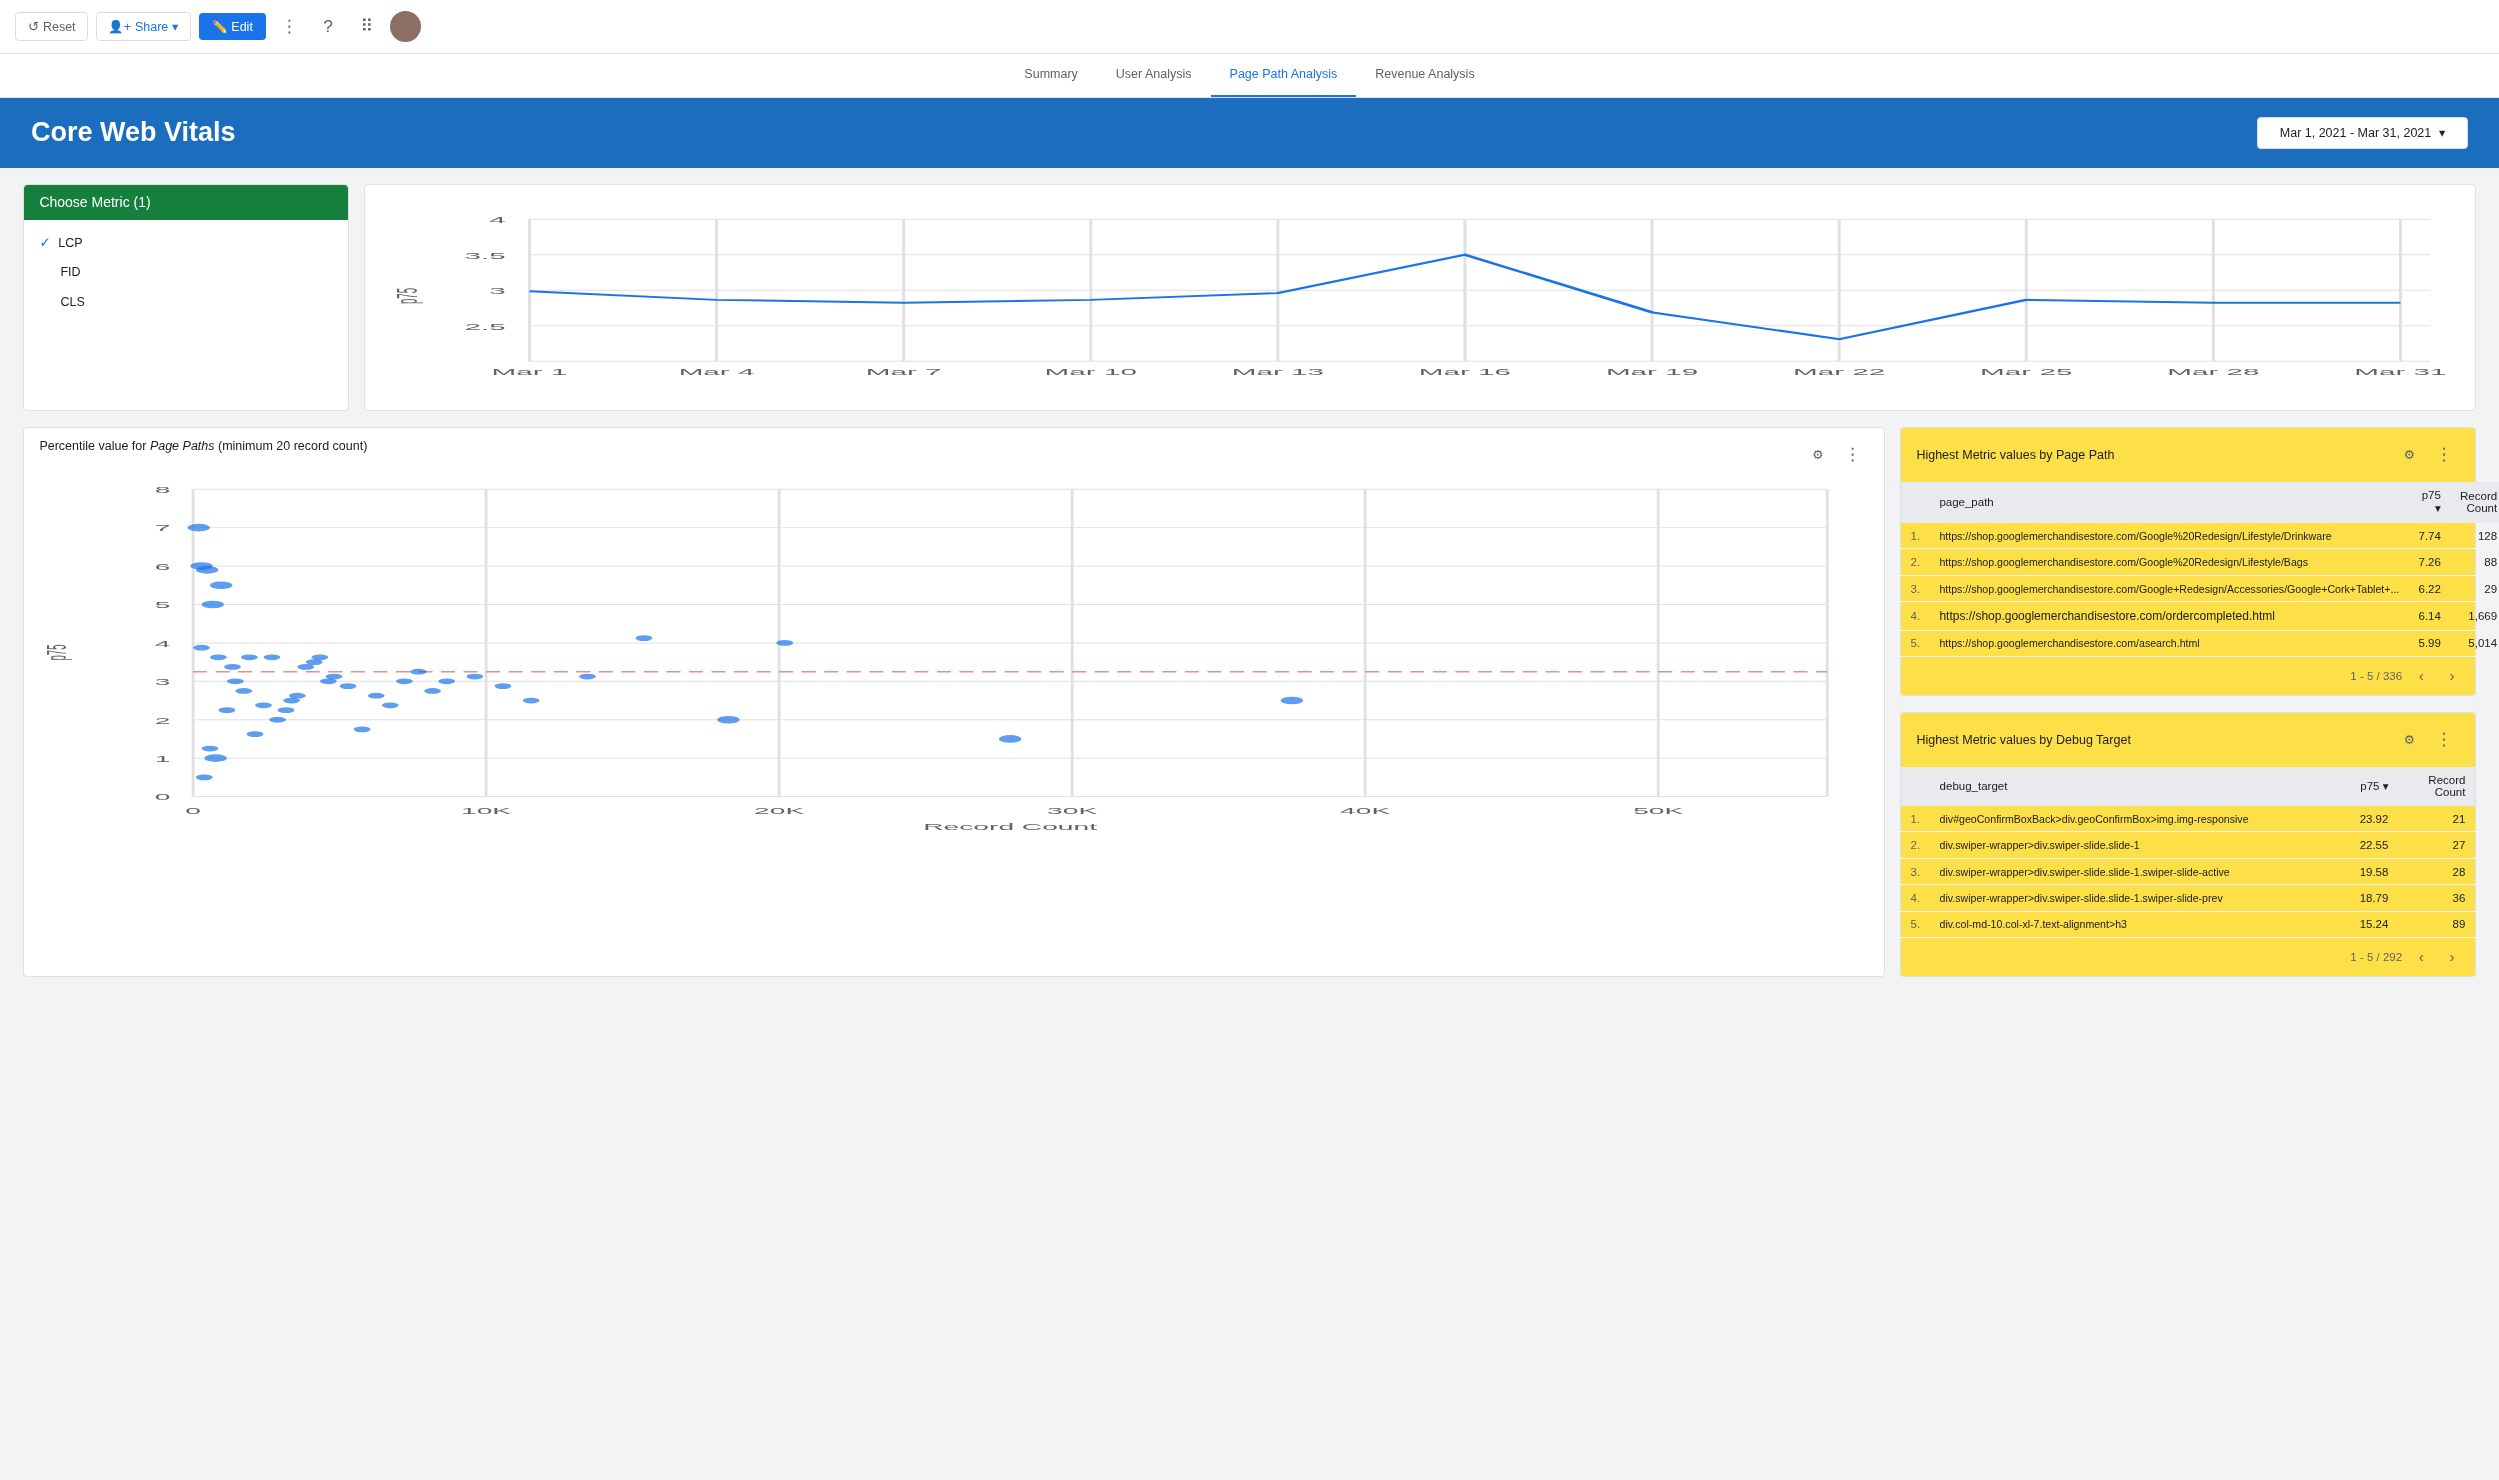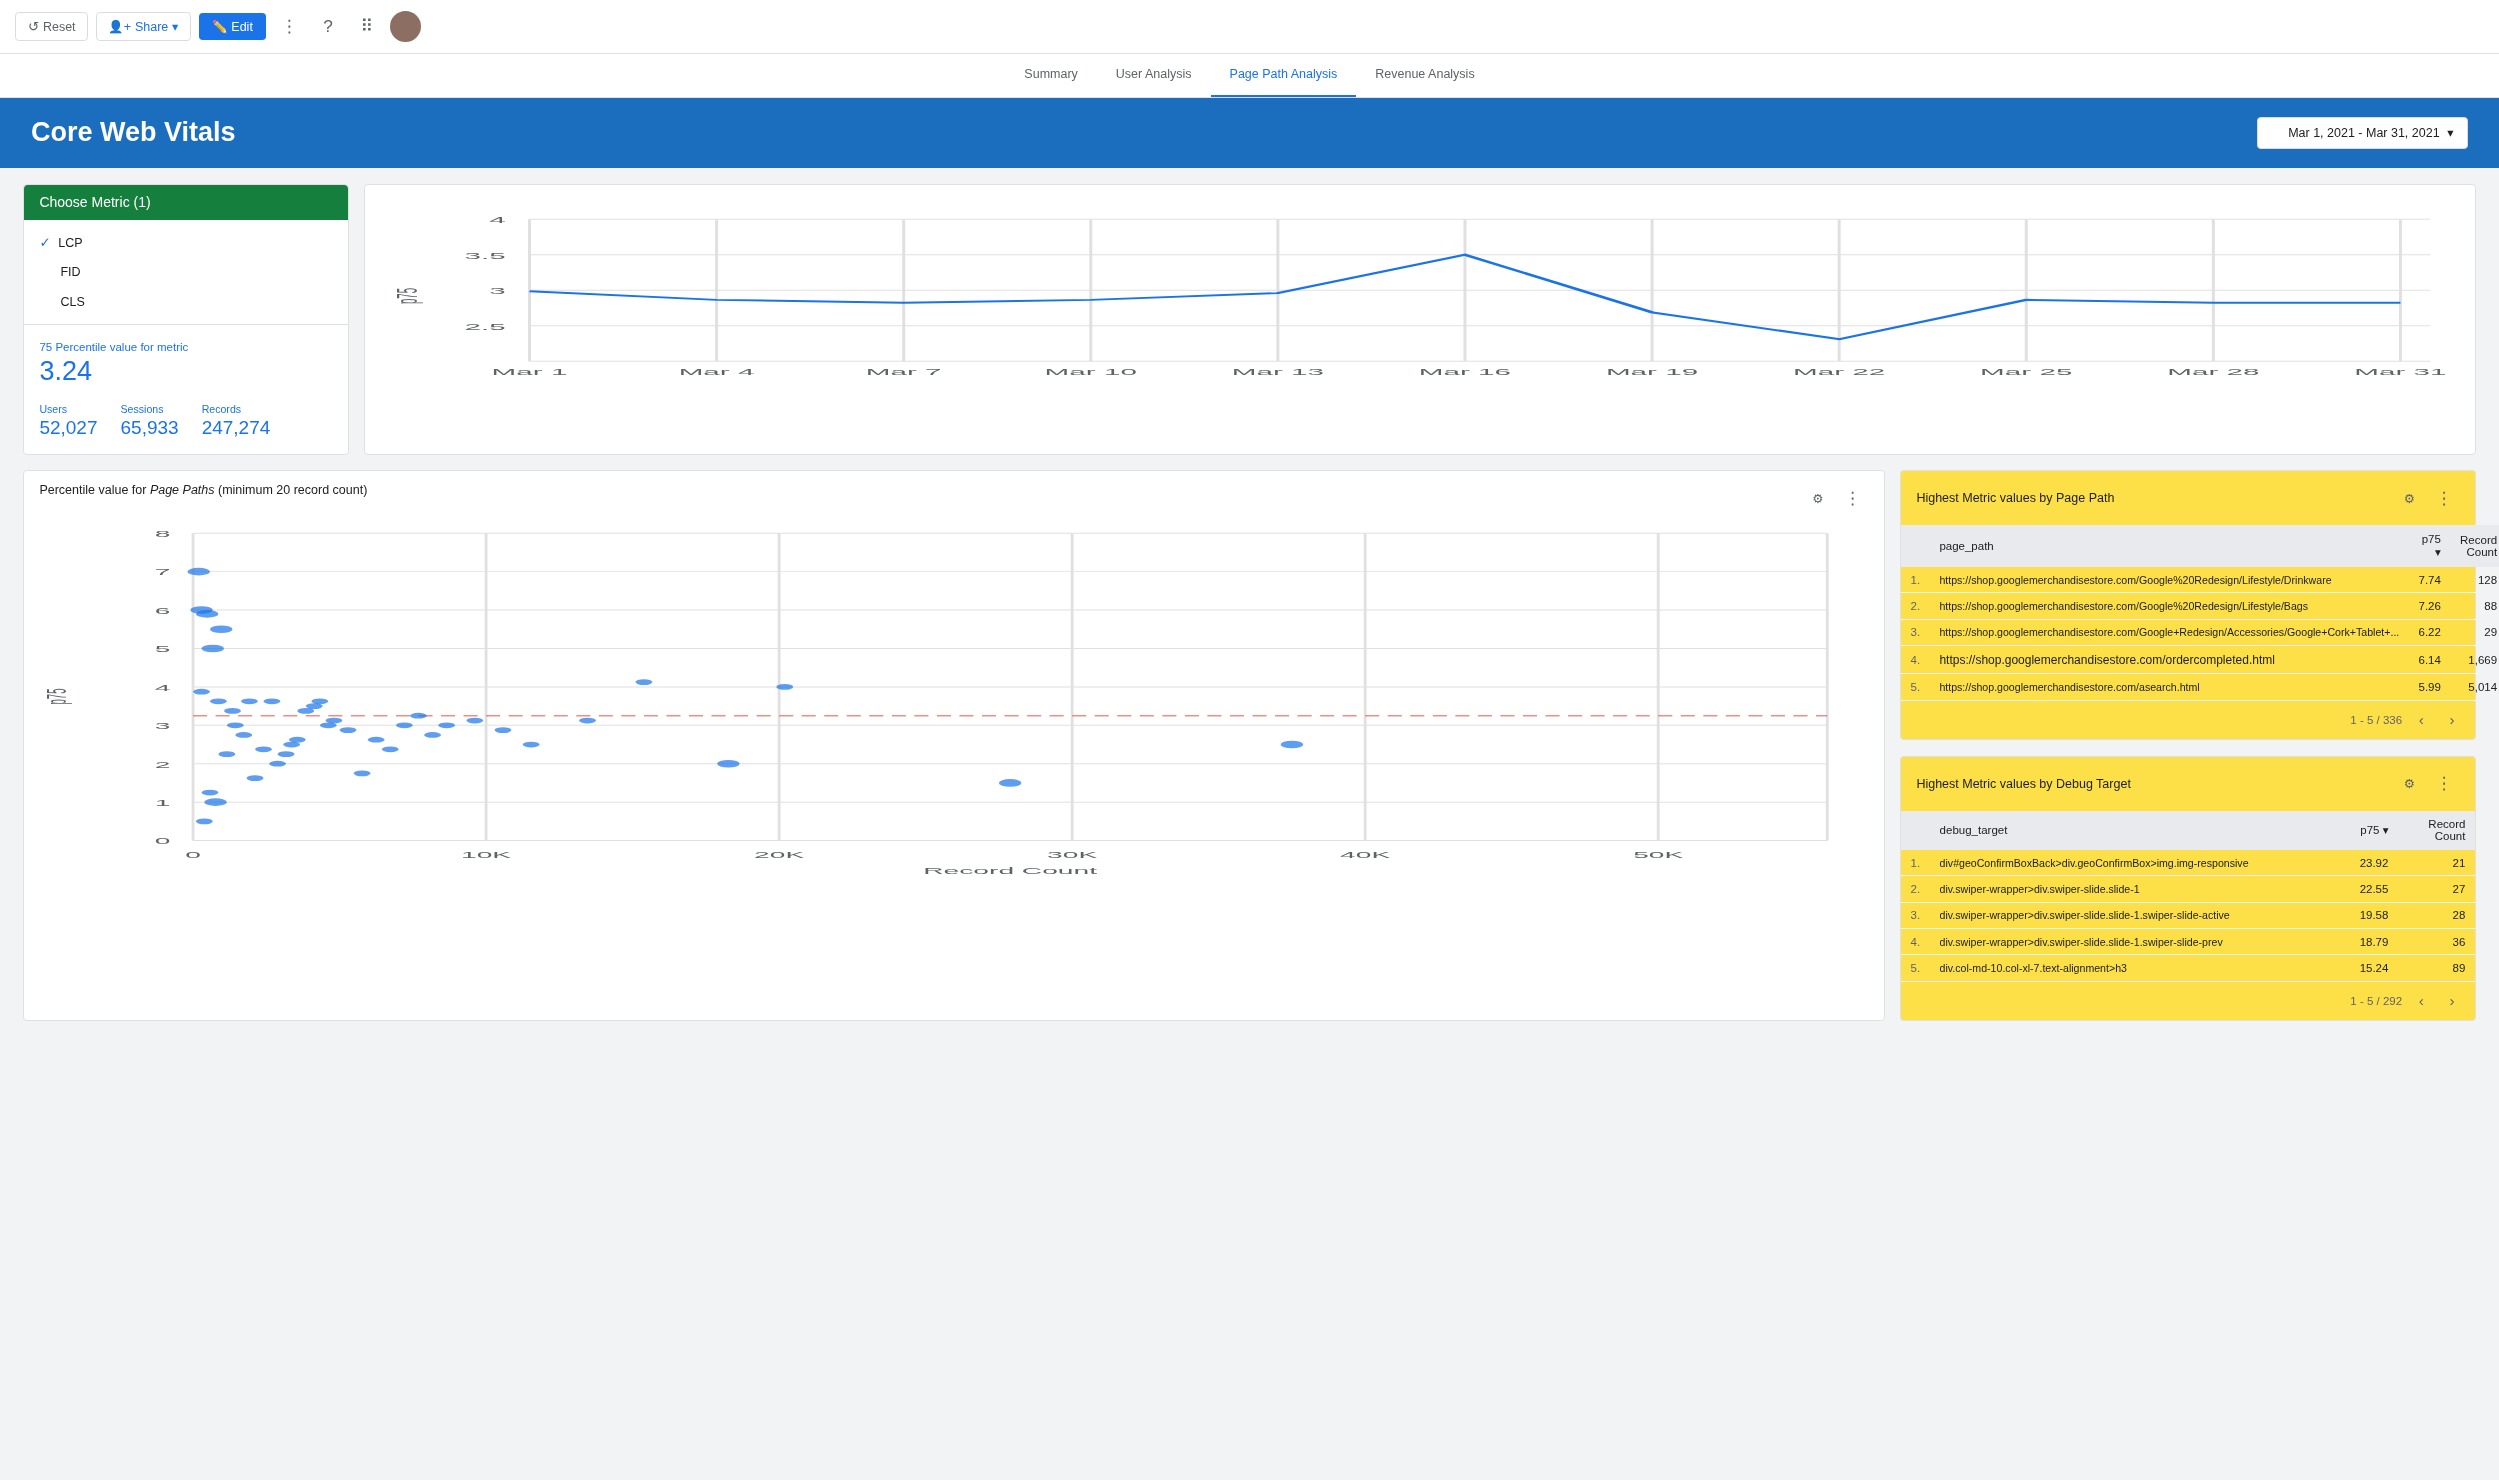--- a/index.html
+++ b/index.html
@@ -138,21 +138,21 @@
       border: 1px solid #dadce0;
       border-radius: 3.8px;
       padding: 7.7px 13.4px;
       display: flex;
       align-items: center;
       gap: 7.7px;
       cursor: pointer;
       font-size: 12.5px;
       color: #202124;
       min-width: 211px;
-      justify-content: flex-end;
+      justify-content: center;
     }
 
     
     .main-content {
       padding: 15.4px 23px;
       background: #f1f3f4;
     }
 
     
     .top-section {
@@ -420,38 +420,20 @@
           <span class="check-icon">✓</span>
           <span>LCP</span>
         </div>
         <div class="metric-list-item">
           <span style="width:13.4px;display:inline-block;"></span>
           <span>FID</span>
         </div>
         <div class="metric-list-item">
           <span style="width:13.4px;display:inline-block;"></span>
           <span>CLS</span>
-        </div>
-      </div>
-      <div class="metric-stats">
-        <div class="percentile-label">75 Percentile value for metric</div>
-        <div class="percentile-value">3.24</div>
-        <div class="stats-row">
-          <div class="stat-item">
-            <div class="stat-label">Users</div>
-            <div class="stat-value">52,027</div>
-          </div>
-          <div class="stat-item">
-            <div class="stat-label">Sessions</div>
-            <div class="stat-value">65,933</div>
-          </div>
-          <div class="stat-item">
-            <div class="stat-label">Records</div>
-            <div class="stat-value">247,274</div>
-          </div>
         </div>
       </div>
     </div>
 
     <div class="chart-area">
       <svg class="line-chart-svg" viewBox="0 0 700 200" preserveAspectRatio="none" style="font-size:13px">
 
         <line class="grid-line" x1="50" y1="20" x2="690" y2="20"></line>
         <line class="grid-line" x1="50" y1="57" x2="690" y2="57"></line>
         <line class="grid-line" x1="50" y1="94" x2="690" y2="94"></line>

